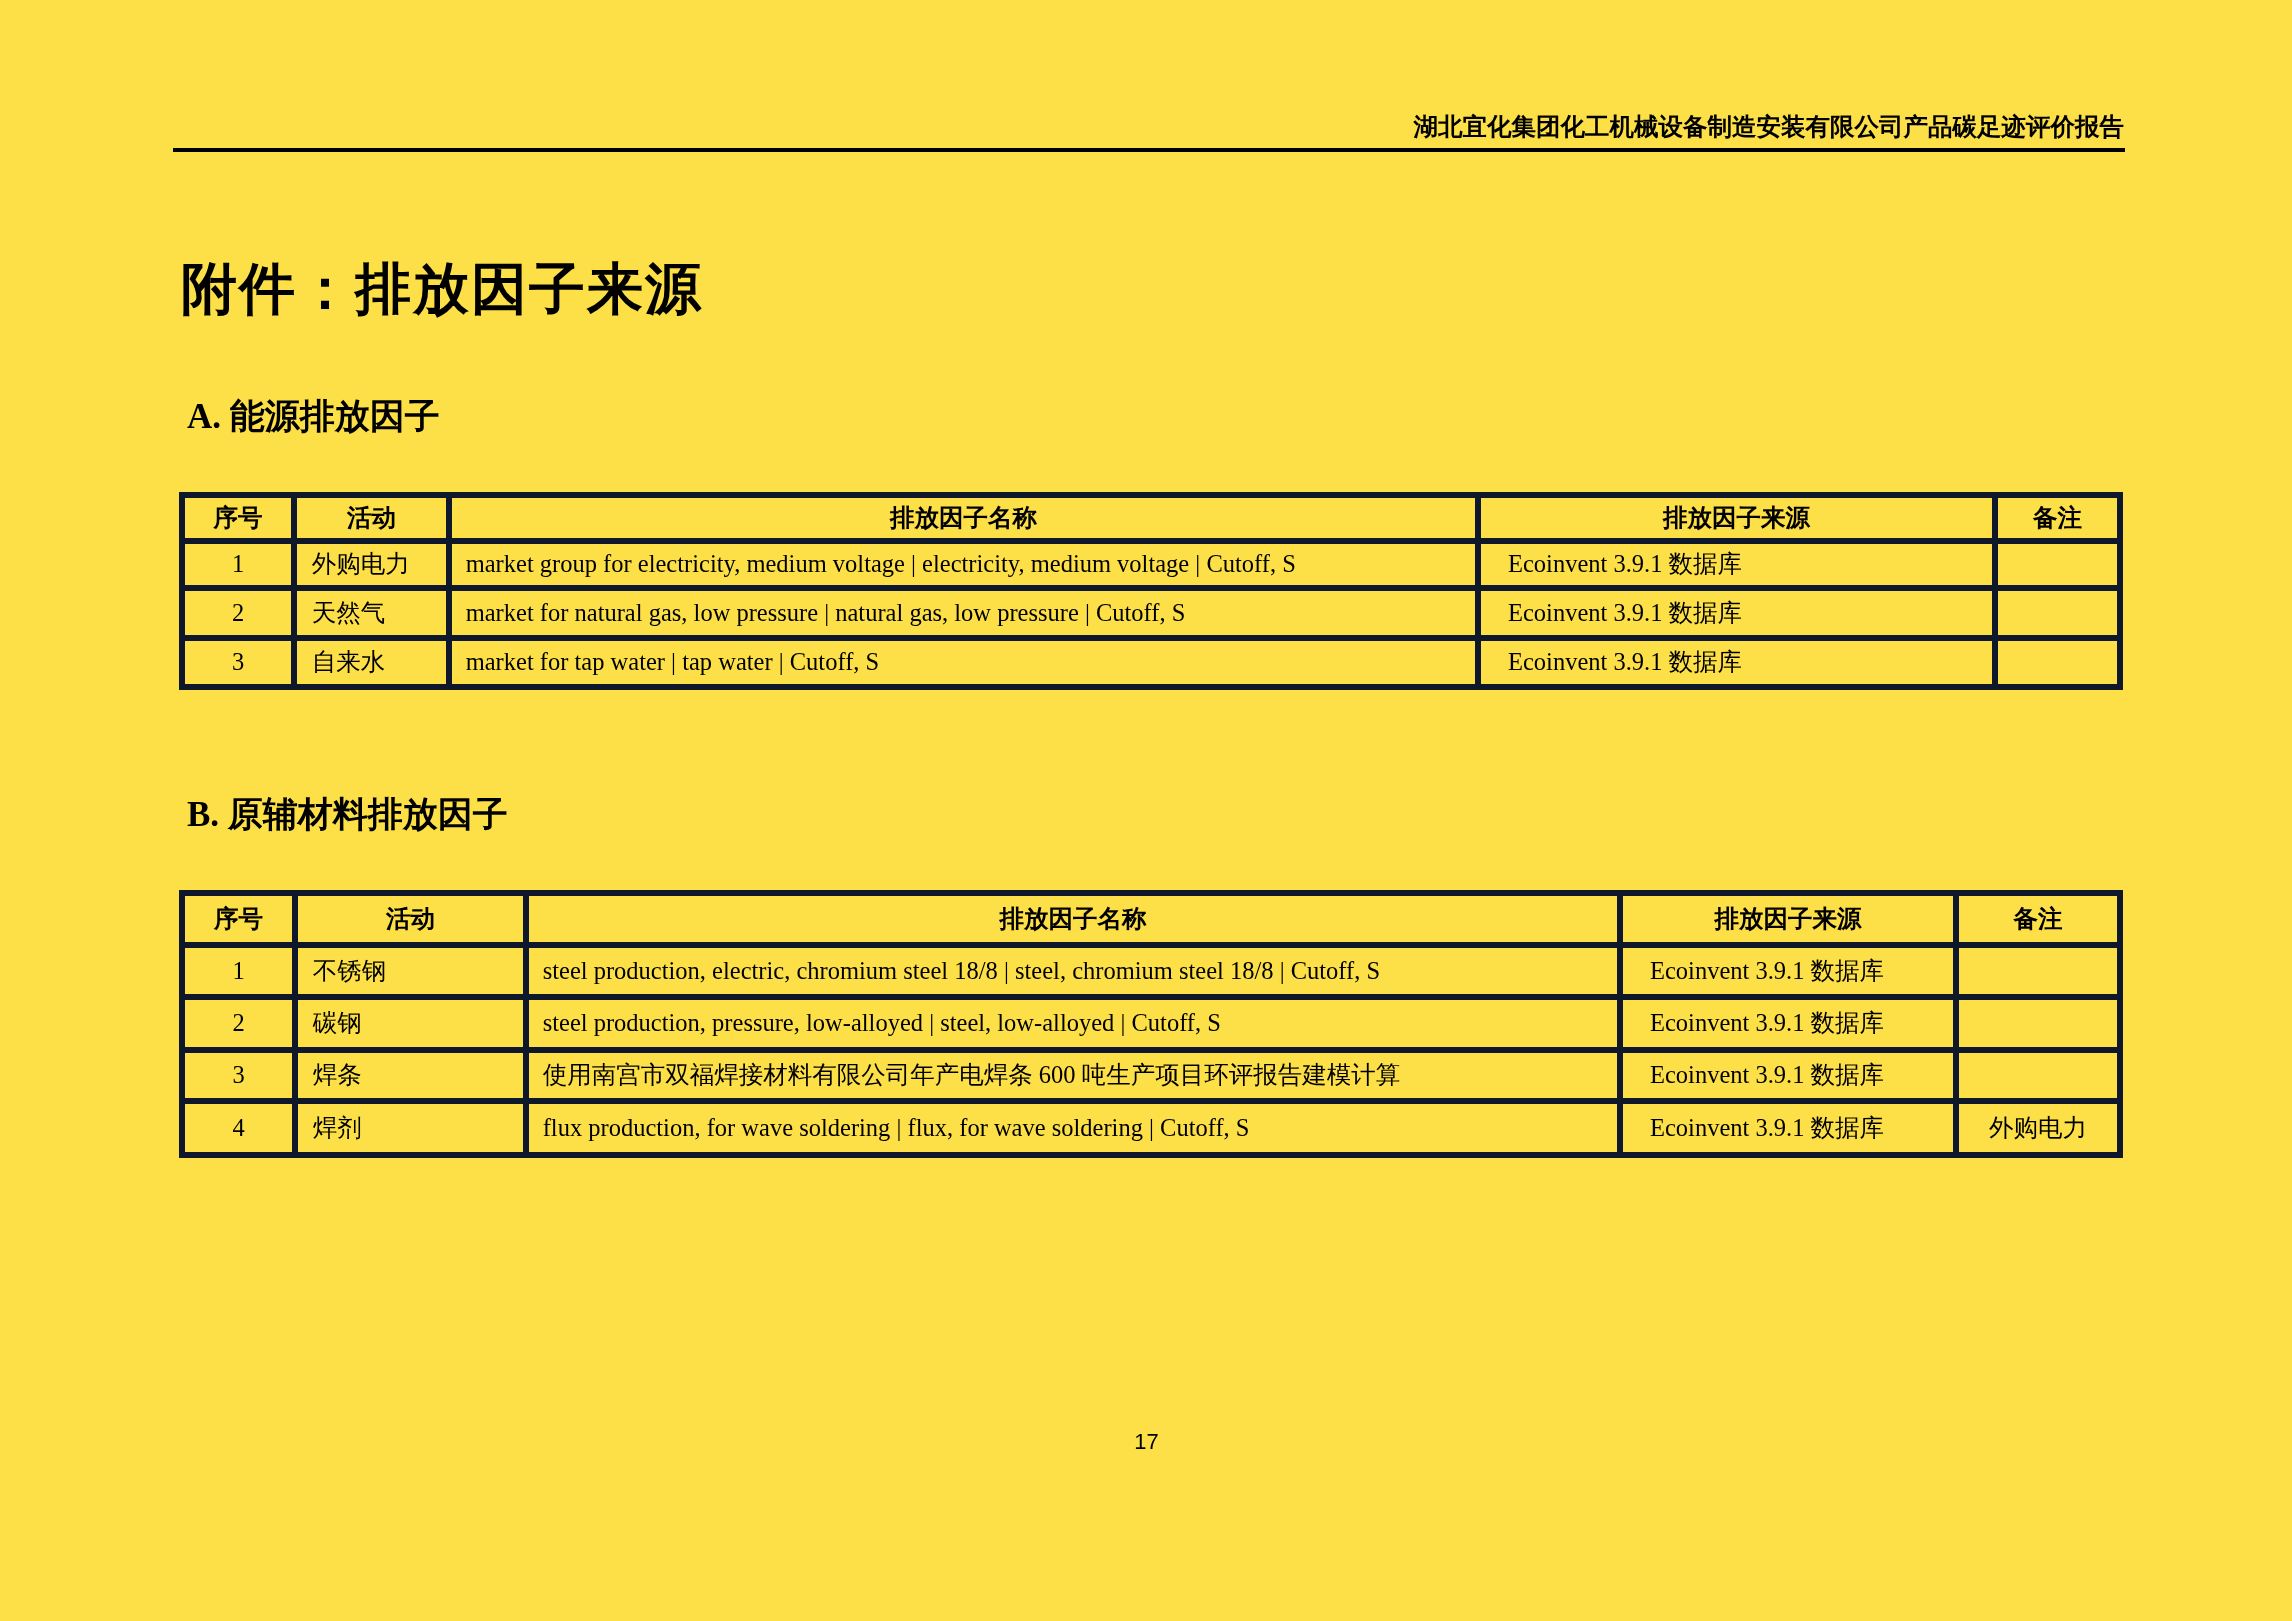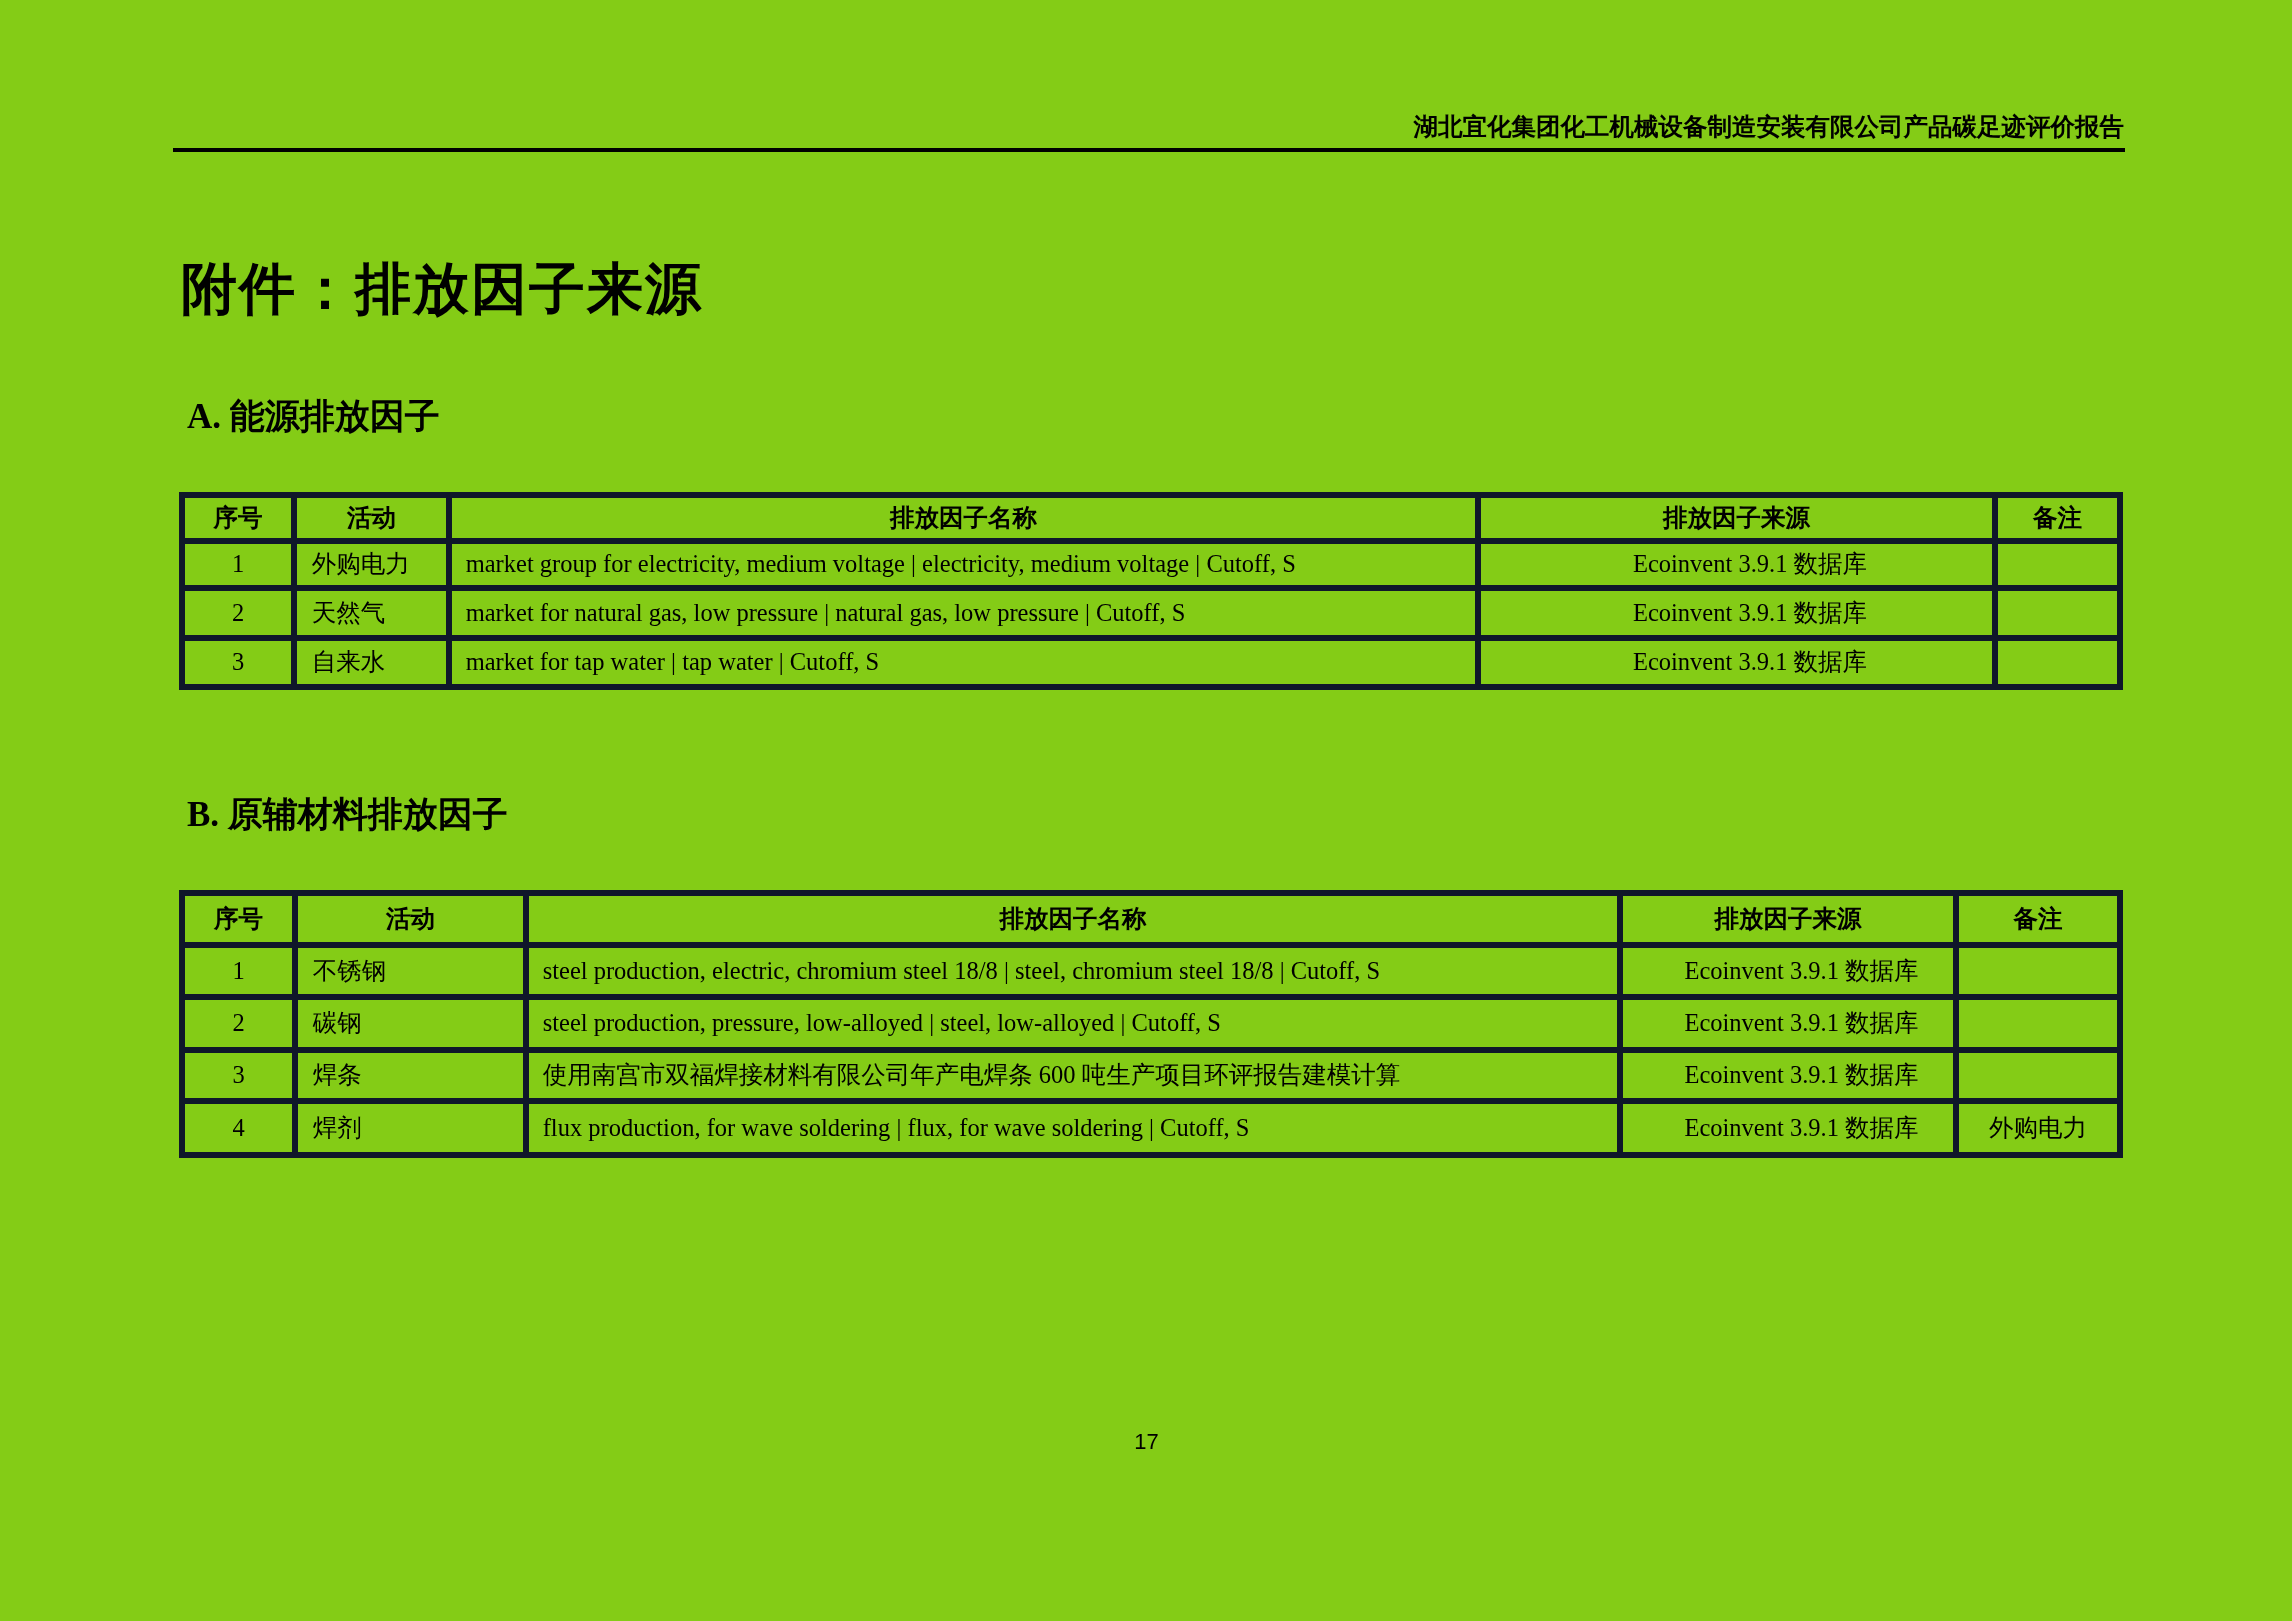--- a/index.html
+++ b/index.html
@@ -3,21 +3,21 @@
 <meta charset="utf-8">
 <style>
   html, body { margin: 0; padding: 0; background: #ffffff; }
   body {
     width: 2293px; height: 1621px;
     font-family: "Liberation Serif", serif;
     color: #000;
     position: relative;
     overflow: hidden;
   }
-  .page { position: absolute; inset: 0; background: #84cc16; }
+  .page { position: absolute; inset: 0; background: #fde047; }
 
   
   .report-header {
     position: absolute;
     top: 110px; right: 169px;
     font-family: "Liberation Sans", sans-serif;
     font-weight: bold;
     font-size: 24.5px;
     white-space: nowrap;
   }
@@ -73,21 +73,21 @@
   }
   .tbl th {
     font-family: "Liberation Sans", sans-serif;
     font-weight: bold;
     text-align: center;
   }
   .tbl td { font-family: "Liberation Serif", serif; }
   td.c-seq  { text-align: center; }
   td.c-act  { text-align: left; padding-left: 14.7px; }
   td.c-name { text-align: left; padding-left: 13.7px; border-radius: 21px; }
-  td.c-src  { text-align: center; padding-left: 27px; }
+  td.c-src  { text-align: left; padding-left: 27px; }
   td.c-note { text-align: center; }
 
   .tbl-a thead tr { height: 46px; }
   .tbl-a tbody tr:nth-child(1) { height: 47px; }
   .tbl-a tbody tr:nth-child(2) { height: 50px; }
   .tbl-a tbody tr:nth-child(3) { height: 49px; }
 
   .tbl-b thead tr { height: 52px; }
   .tbl-b tbody tr:nth-child(1) { height: 52px; }
   .tbl-b tbody tr:nth-child(2) { height: 53px; }

